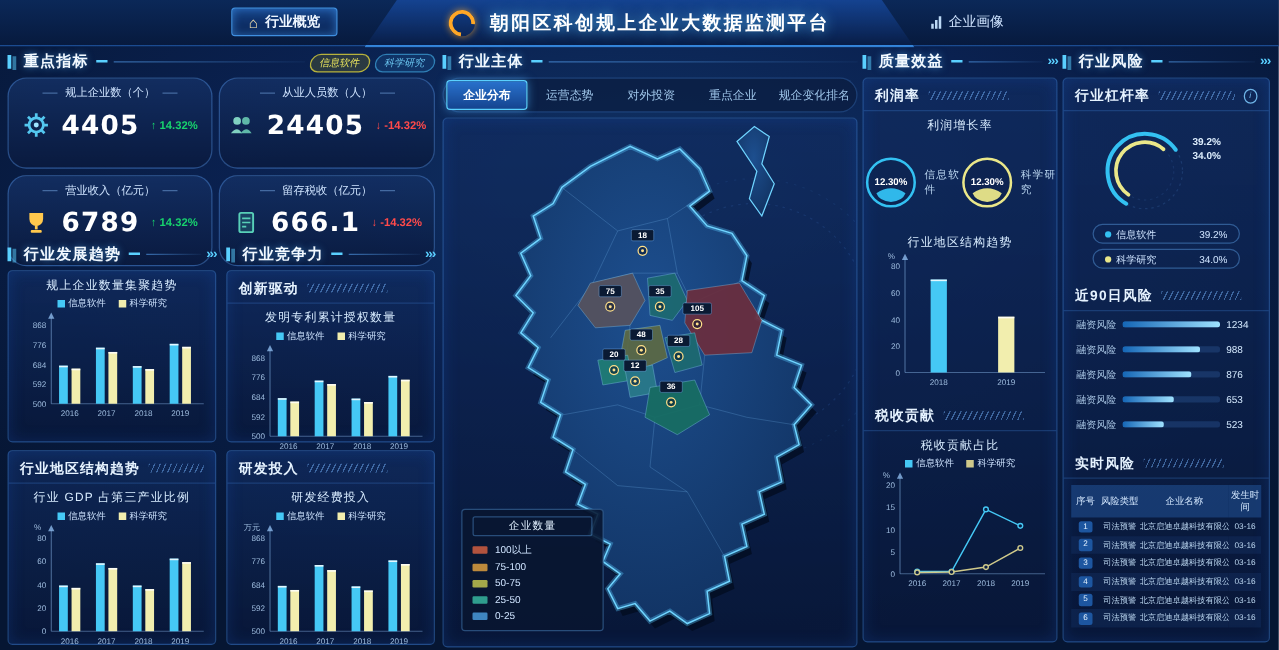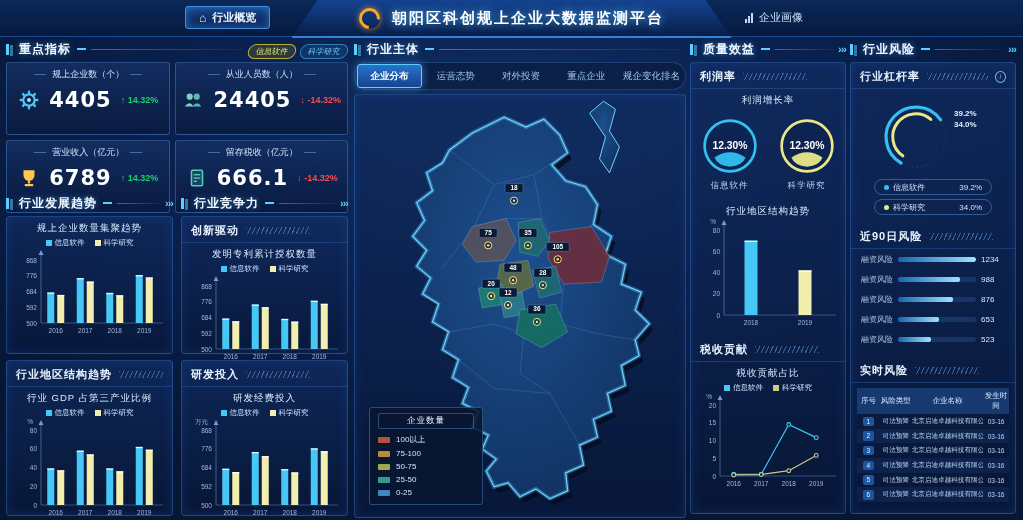--- a/index.html
+++ b/index.html
@@ -53,21 +53,21 @@
     color:#6fb5e8;font-size:7px;line-height:10px;text-align:center;font-style:italic;cursor:pointer}
   .chart-title{text-align:center;font-size:9.5px;color:#d8ecff;margin-top:5px;letter-spacing:1px}
   .legend{display:flex;justify-content:center;gap:10px;margin-top:3px}
   .legend .li{display:flex;align-items:center;gap:3px;font-size:7.5px;color:#cfe4ff}
   .legend .sw{width:6px;height:6px}
   .chart{display:flex;flex-direction:column;align-items:center}
   
   #kpi-sec{left:6px;top:40px;width:342px}
   .kpi-grid{display:grid;grid-template-columns:1fr 1fr;gap:5px}
   .kcard{height:62px;padding:5px 6px 4px;background:linear-gradient(180deg,rgba(20,48,100,.85),rgba(10,26,62,.85));
-    border:1px solid rgba(80,142,224,.42);border-radius:3px}
+    border:1px solid rgba(80,142,224,.42);border-radius:15px}
   .kt{display:flex;align-items:center;justify-content:center;gap:6px;font-size:9px;color:#cfe4ff;white-space:nowrap}
   .kt:before,.kt:after{content:"";width:12px;height:1px;background:rgba(120,170,230,.5)}
   .krow{display:flex;align-items:center;justify-content:center;gap:9px;margin-top:7px}
   .kval{font-size:21px;font-weight:bold;color:#fff;letter-spacing:1px;font-family:"DejaVu Sans",sans-serif}
   .kdelta{font-size:9px;font-weight:bold;white-space:nowrap}
   .up{color:#17d26d}.down{color:#ff4a4a}
   
   #trend-sec{left:6px;top:194px;width:167px}
   #compete-sec{left:181px;top:194px;width:167px}
   .cardA{height:136px;margin-bottom:6px}
@@ -86,21 +86,21 @@
   .ml-title{font-size:8.5px;color:#e2f1ff;text-align:center;border:1px solid rgba(90,160,230,.4);
     border-radius:2px;padding:1px 0;margin-bottom:5px;letter-spacing:1px}
   .ml-item{display:flex;align-items:center;gap:6px;font-size:8px;color:#cfe4ff;margin-top:4px}
   .ml-sw{width:12px;height:6px;border-radius:1px}
   
   #quality-sec{left:690px;top:40px;width:156px}
   #risk-sec{left:850px;top:40px;width:166px}
   .colpanel{height:450px}
   .blk{padding-bottom:8px}
   .gauges{display:flex;justify-content:space-around;margin-top:10px}
-  .gauge{display:flex;flex-direction:column;align-items:center;gap:5px}
+  .gauge{display:flex;flex-direction:row;align-items:center;gap:5px}
   .glabel{font-size:8.5px;color:#bcd8f2;letter-spacing:1px}
   .lpill{display:flex;align-items:center;justify-content:space-between;width:98px;margin:4px auto 0;
     border:1px solid rgba(90,160,230,.45);border-radius:9px;padding:1.5px 9px;font-size:8px;color:#cfe4ff}
   .lpill .ld{display:flex;align-items:center;gap:4px}
   .ldot{width:5px;height:5px;border-radius:50%}
   .hrow{display:flex;align-items:center;gap:5px;padding:5px 10px 4px;font-size:8px;color:#a9c6e4}
   .hlabel{width:32px;white-space:nowrap}
   .htrack{flex:1;height:5px;background:rgba(40,80,140,.45);border-radius:2px;overflow:hidden}
   .hfill{height:100%;background:linear-gradient(90deg,#1465b5,#9fe2ff);border-radius:2px}
   .hval{width:24px;color:#d5eaff}

